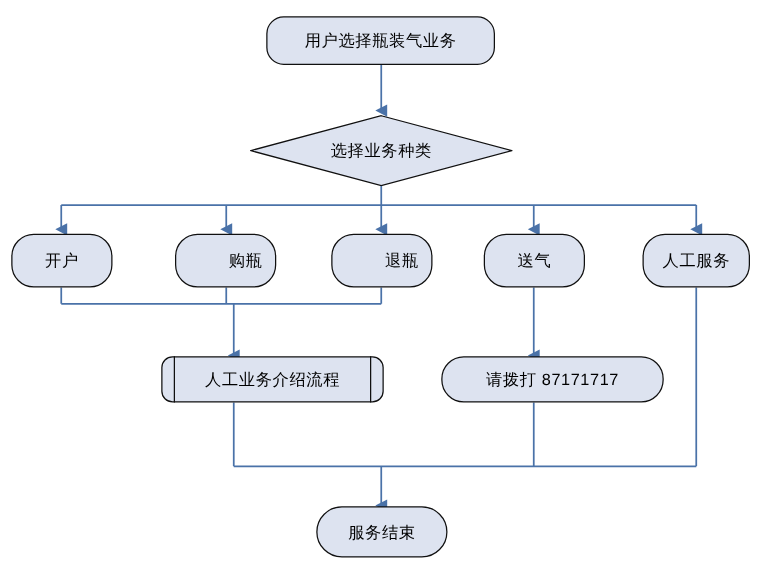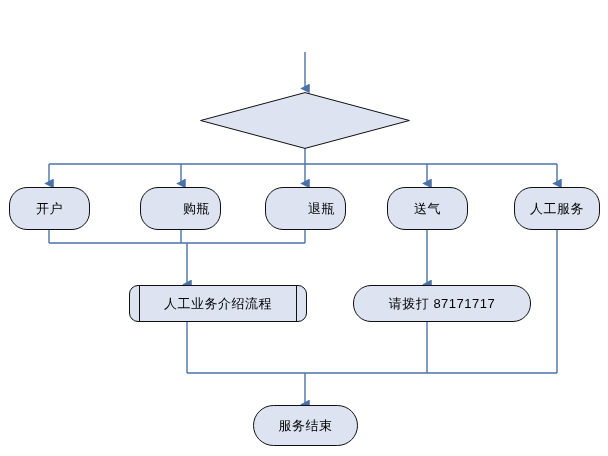--- a/index.html
+++ b/index.html
@@ -125,25 +125,29 @@
 
       <line x1="427" y1="322" x2="427" y2="373"></line>
 
       <line x1="557" y1="230" x2="557" y2="373"></line>
 
       <line x1="187" y1="373" x2="557" y2="373"></line>
       <line x1="305" y1="373" x2="305" y2="404" marker-end="url(#arrowhead)"></line>
     </g>
   </svg>
 
+  <div class="node shape-roundrect-lg" style="left:213px; top:13px; width:183px; height:39px;">
+    <span class="node-label">用户选择瓶装气业务</span>
+  </div>
 
   <div class="node shape-diamond" style="left:200px; top:92px; width:210px; height:57px;">
     <svg class="diamond-body" viewBox="0 0 210 57" preserveAspectRatio="none" xmlns="http://www.w3.org/2000/svg">
       <polygon points="105,0.6 209.4,28.5 105,56.4 0.6,28.5" fill="#dde3f0" stroke="#101010" stroke-width="1"></polygon>
     </svg>
+    <span class="node-label">选择业务种类</span>
   </div>
 
   <div class="node shape-roundrect" style="left:9px; top:187px; width:81px; height:43px;">
     <span class="node-label">开户</span>
   </div>
 
   <div class="node shape-roundrect" style="left:140px; top:187px; width:81px; height:43px;padding-left:32px;">
     <span class="node-label">购瓶</span>
   </div>
 

